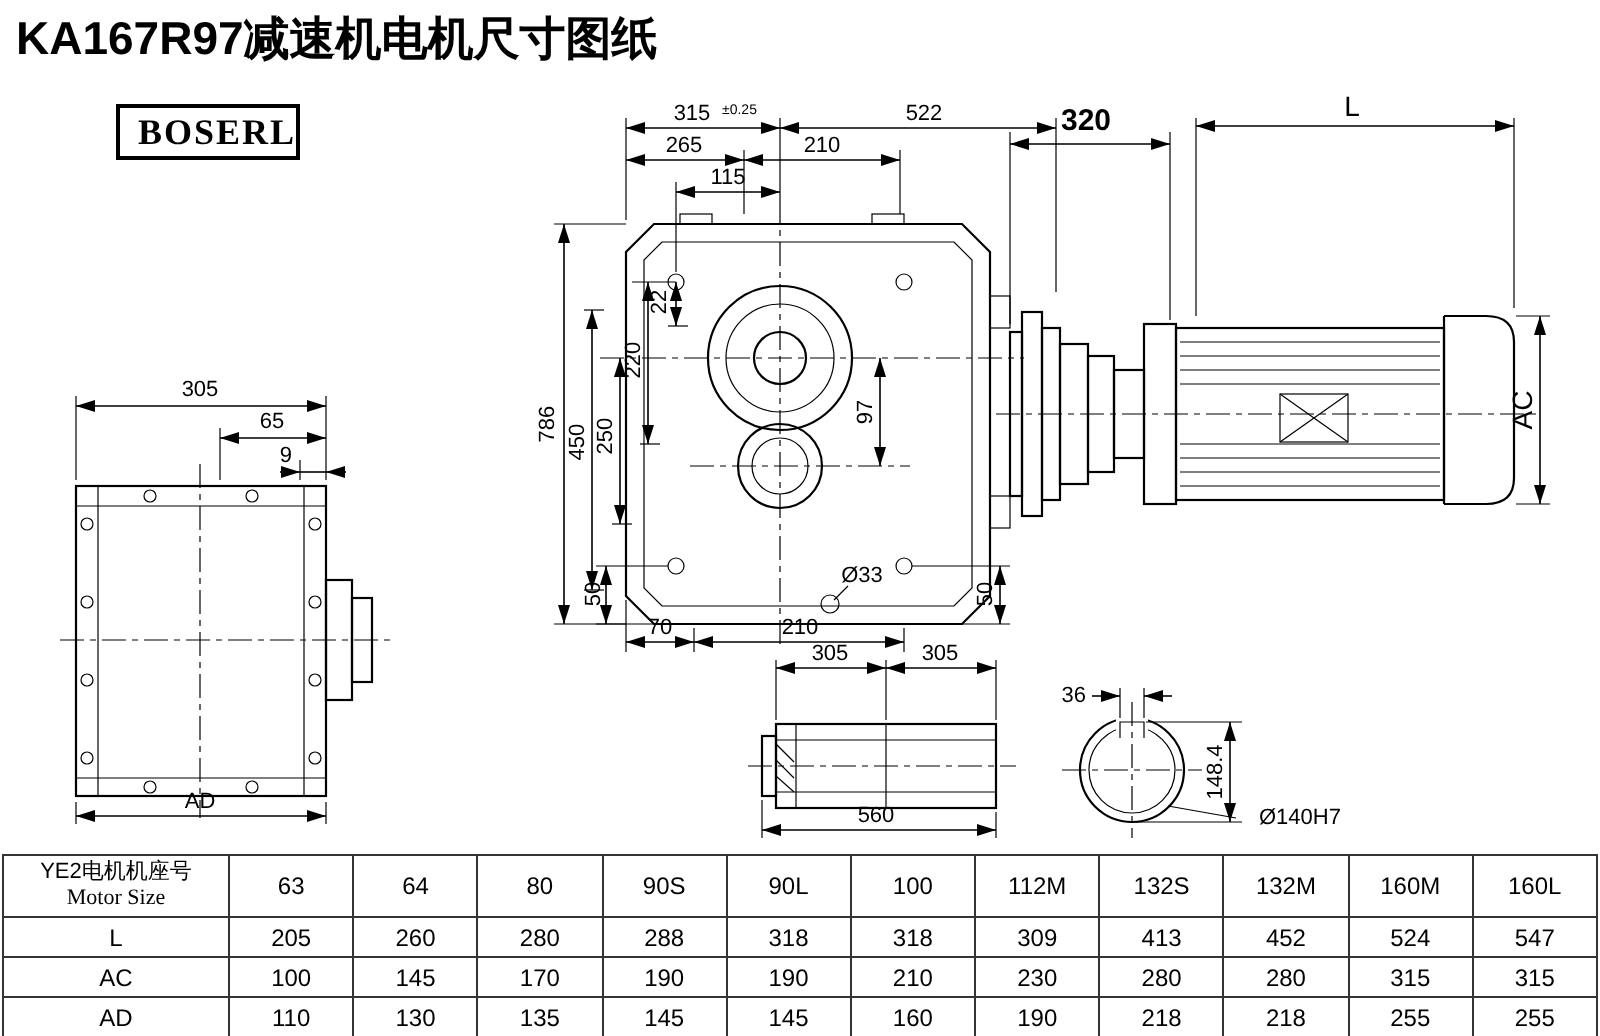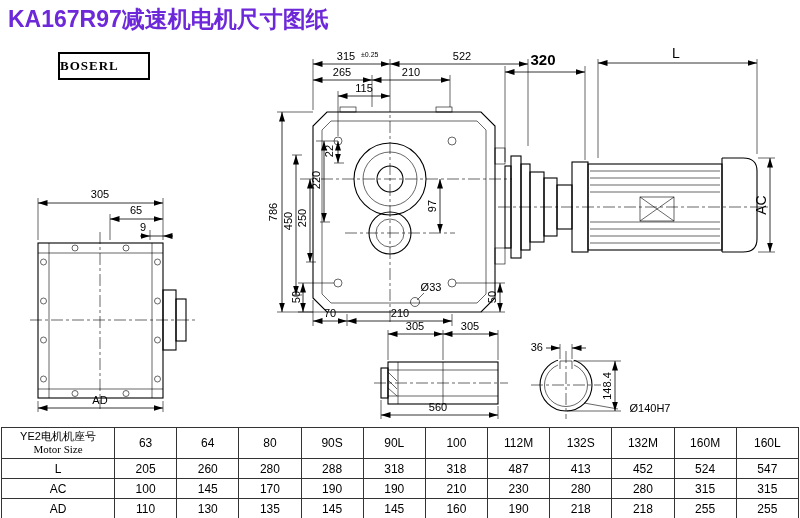--- a/index.html
+++ b/index.html
@@ -1,22 +1,22 @@
 <!DOCTYPE html>
 <html><head>
 <meta charset="utf-8">
 <style>
   html,body{margin:0;padding:0;background:#fff;}
   #stage{position:relative;width:800px;height:518px;background:#fff;overflow:hidden;
          font-family:"Liberation Sans","DejaVu Sans",sans-serif;color:#000;}
-  #title{position:absolute;left:8px;top:4px;font-size:23px;font-weight:bold;color:#6d28d9;
+  #title{position:absolute;left:8px;top:4px;font-size:23px;font-weight:bold;color:#000000;
          font-family:"Liberation Sans","DejaVu Sans",sans-serif;}
   #logo{position:absolute;left:58px;top:52px;width:88px;height:24px;border:2px solid #000;
-        text-align:left;line-height:24px;font-family:"Liberation Serif","DejaVu Serif",serif;
-        font-weight:bold;font-size:13px;letter-spacing:1px;}
+        text-align:right;line-height:24px;font-family:"Liberation Serif","DejaVu Serif",serif;
+        font-weight:bold;font-size:18px;letter-spacing:1px;}
   svg{position:absolute;left:0;top:0;}
   svg .ln{stroke:#000;stroke-width:1.1;fill:none}
   svg .tn{stroke:#000;stroke-width:0.6;fill:none}
   svg .dm{stroke:#000;stroke-width:0.8;fill:none}
   svg .cl{stroke:#000;stroke-width:0.6;fill:none;stroke-dasharray:12 3 3 3}
   svg .wh{fill:#fff;stroke:none}
   svg text{font-family:"Liberation Sans","DejaVu Sans",sans-serif;font-size:11px;fill:#000;text-anchor:middle}
   svg text.big{font-size:15px;font-weight:bold}
   svg text.lbl{font-size:14px}
   svg text.tol{font-size:7px;text-anchor:start}
@@ -271,21 +271,21 @@
     <td>160L</td>
   </tr>
   <tr>
     <td>L</td>
     <td>205</td>
     <td>260</td>
     <td>280</td>
     <td>288</td>
     <td>318</td>
     <td>318</td>
-    <td>487</td>
+    <td>309</td>
     <td>413</td>
     <td>452</td>
     <td>524</td>
     <td>547</td>
   </tr>
   <tr>
     <td>AC</td>
     <td>100</td>
     <td>145</td>
     <td>170</td>

